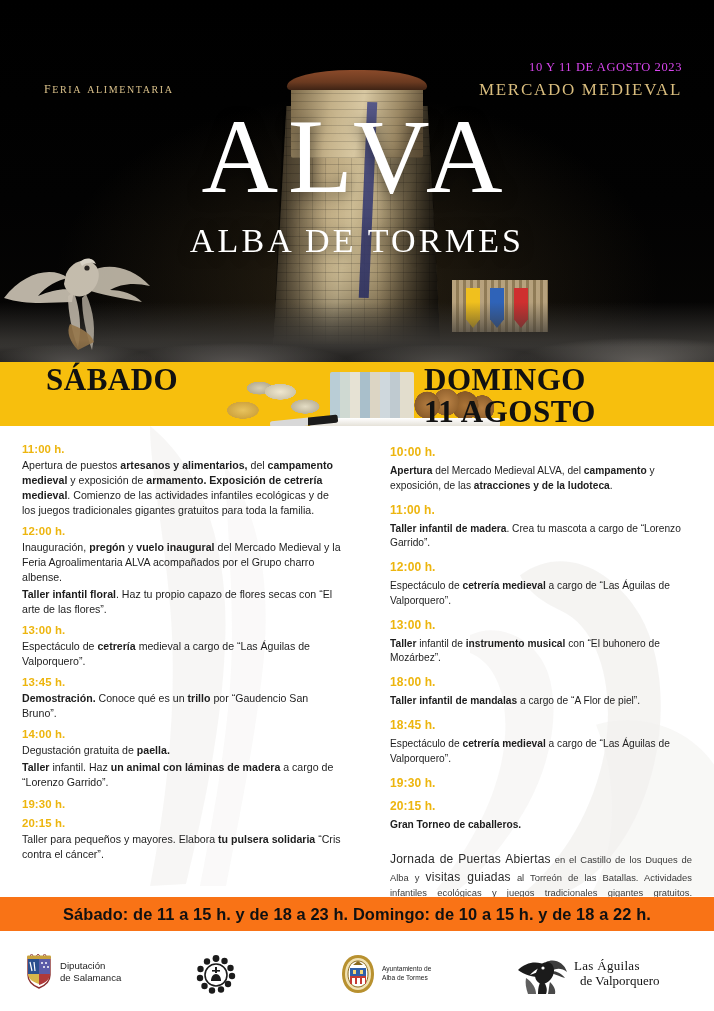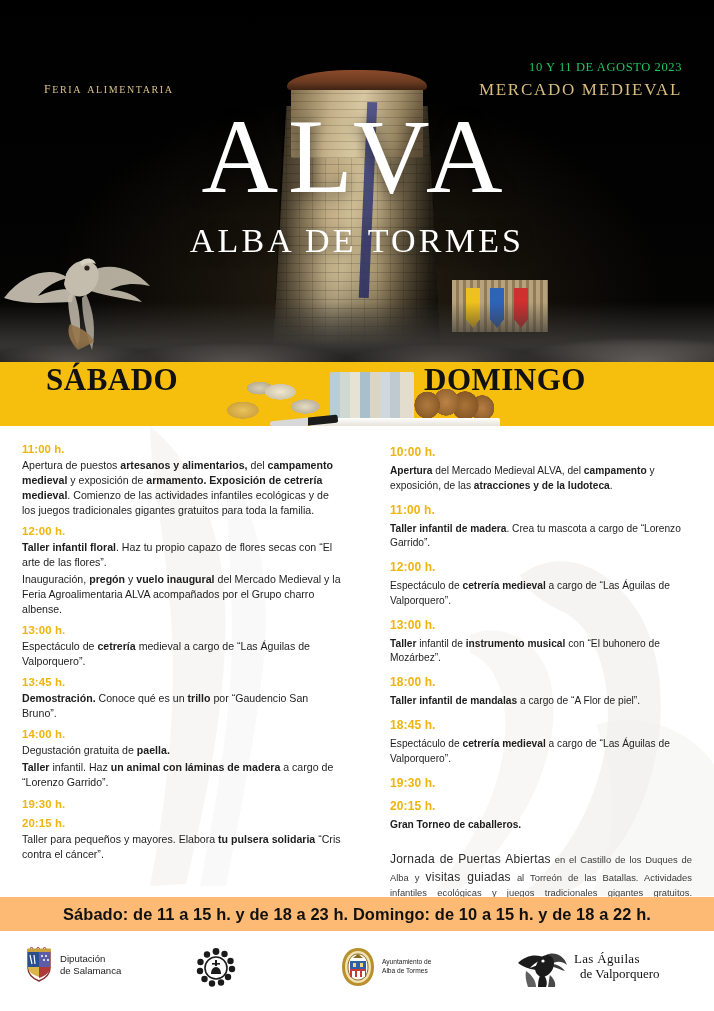--- a/index.html
+++ b/index.html
@@ -122,21 +122,21 @@
     white-space:nowrap;
   }
   .hero-left-label::first-letter{font-size:17px;}
   .hero-right{
     position:absolute;right:32px;top:60px;
     text-align:right;
   }
   .hero-date{
     font-family:"Liberation Serif", serif;
     font-size:12.5px;letter-spacing:.6px;
-    color:#22c55e;
+    color:#d946ef;
     font-variant:small-caps;
     white-space:nowrap;
   }
   .hero-market{
     font-family:"Liberation Serif", serif;
     font-size:17px;letter-spacing:1.7px;
     color:#d9bd7e;
     font-variant:small-caps;
     margin-top:5px;
     white-space:nowrap;
@@ -268,21 +268,21 @@
     font-size:9.4px;
     line-height:1.5;
     text-align:justify;
   }
   .closing .big{font-size:12px;color:#2a2a2a;letter-spacing:.2px;}
 
   
   .hours-band{
     position:relative;
     height:34px;
-    background:#fdba74;
+    background:#f97316;
     display:flex;align-items:center;justify-content:center;
   }
   .hours-text{
     font-family:"Liberation Sans", sans-serif;
     font-weight:700;
     font-size:16.4px;
     color:#111111;
     letter-spacing:.1px;
     white-space:nowrap;
   }
@@ -290,21 +290,21 @@
   
   .logos{
     position:relative;
     height:78px;
     background:#ffffff;
     display:flex;
     align-items:center;
   }
   .logo{
     display:flex;align-items:center;gap:6px;
-    position:absolute;top:16px;
+    position:absolute;top:23px;
   }
   .logo-1{left:24px;}
   .logo-2{left:196px;}
   .logo-3{left:340px;}
   .logo-4{left:516px;}
   .logo-mark{flex:0 0 auto;}
   .logo-mark svg{display:block;}
   .logo-text{
     font-size:9.6px;line-height:1.25;color:#1b1b1b;
   }
@@ -380,20 +380,21 @@
       <div class="food">
         <div class="cheese"></div>
         <div class="soaps"></div>
         <div class="bread"></div>
         <div class="board"></div>
         <div class="knife"></div>
       </div>
 
       <div class="day-title day-sun">
         <span>DOMINGO</span>
+        <span class="l2">11 AGOSTO</span>
       </div>
     </div>
   </div>
 
   <div class="schedule">
     <div class="watermark">
       <svg viewBox="0 0 714 473" xmlns="http://www.w3.org/2000/svg" preserveAspectRatio="none">
         <g fill="#cfcbc4" opacity="0.55">
           <path d="M150 0 C200 40,230 120,225 220 C222 300,205 380,186 460 L150 462 C168 370,178 270,170 180 C163 100,150 40,150 0 Z"></path>
           <path d="M225 40 C262 90,272 170,262 250 C254 320,238 400,226 462 L200 462 C216 380,232 290,232 210 C232 140,226 86,225 40 Z" opacity="0.7"></path>
@@ -406,22 +407,22 @@
           <path d="M596 300 C640 286,690 304,714 340 L714 472 L590 472 C616 430,620 360,596 300 Z"></path>
         </g>
       </svg>
     </div>
 
     <div class="cols">
       <div class="col col-sat" id="sat-col">
           <div class="time">11:00 h.</div>
           <div class="entry"><span>Apertura de puestos </span><b>artesanos y alimentarios,</b><span> del </span><b>campamento medieval</b><span> y exposición de </span><b>armamento. Exposición de cetrería medieval</b><span>. Comienzo de las actividades infantiles ecológicas y de los juegos tradicionales gigantes gratuitos para toda la familia.</span></div>
           <div class="time">12:00 h.</div>
+          <div class="entry"><span>Inauguración, </span><b>pregón</b><span> y </span><b>vuelo inaugural</b><span> del Mercado Medieval y la Feria Agroalimentaria ALVA acompañados por el Grupo charro albense.</span></div>
           <div class="entry"><b>Taller infantil floral</b><span>. Haz tu propio capazo de flores secas con “El arte de las flores”.</span></div>
-          <div class="entry"><span>Inauguración, </span><b>pregón</b><span> y </span><b>vuelo inaugural</b><span> del Mercado Medieval y la Feria Agroalimentaria ALVA acompañados por el Grupo charro albense.</span></div>
           <div class="time">13:00 h.</div>
           <div class="entry"><span>Espectáculo de </span><b>cetrería</b><span> medieval a cargo de “Las Águilas de Valporquero”.</span></div>
           <div class="time">13:45 h.</div>
           <div class="entry"><b>Demostración.</b><span> Conoce qué es un </span><b>trillo</b><span> por “Gaudencio San Bruno”.</span></div>
           <div class="time">14:00 h.</div>
           <div class="entry"><span>Degustación gratuita de </span><b>paella.</b></div>
           <div class="entry"><b>Taller</b><span> infantil. Haz </span><b>un animal con láminas de madera</b><span> a cargo de “Lorenzo Garrido”.</span></div>
           <div class="time">19:30 h.</div>
           <div class="time">20:15 h.</div>
           <div class="entry"><span>Taller para pequeños y mayores. Elabora </span><b>tu pulsera solidaria</b><span> “Cris contra el cáncer”.</span></div>

